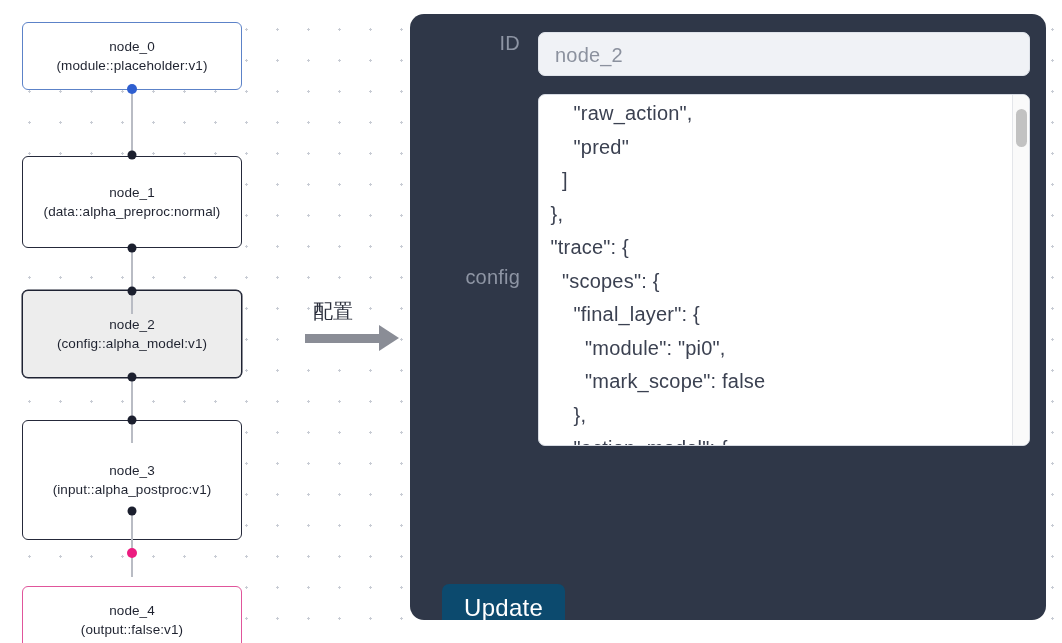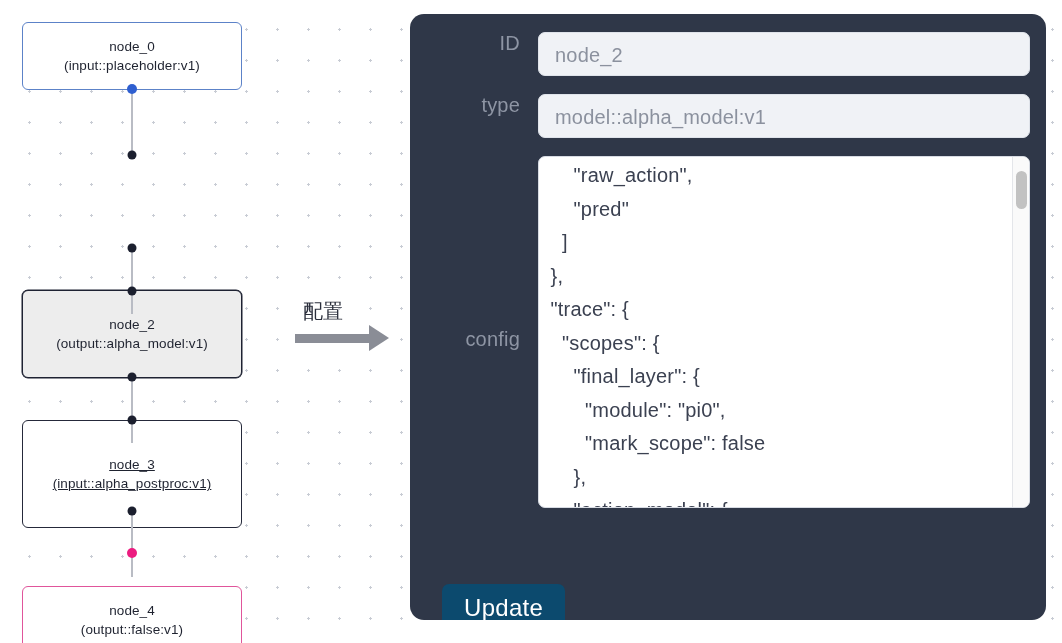--- a/index.html
+++ b/index.html
@@ -207,62 +207,61 @@
 <body>
 
 <div id="canvas">
 
   <div class="edge" style="left:132px; top:89px; height:66px;"></div>
   <div class="edge" style="left:132px; top:248px; height:66px;"></div>
   <div class="edge" style="left:132px; top:377px; height:66px;"></div>
   <div class="edge" style="left:132px; top:511px; height:66px;"></div>
 
   <div class="node start" style="left:22px; top:22px; width:220px; height:68px;">
-    <span class="label"><span>node_0</span><br><span>(input::placeholder:v1)</span></span>
+    <span class="label"><span>node_0</span><br><span>(module::placeholder:v1)</span></span>
   </div>
   <div class="handle blue" style="left:132px; top:89px;"></div>
 
   <div class="handle" style="left:132px; top:155px;"></div>
+  <div class="node" style="left:22px; top:156px; width:220px; height:92px;">
+    <span class="label"><span>node_1</span><br><span>(data::alpha_preproc:normal)</span></span>
+  </div>
   <div class="handle" style="left:132px; top:248px;"></div>
 
   <div class="handle" style="left:132px; top:291px;"></div>
   <div class="node selected" style="left:22px; top:290px; width:220px; height:88px;">
-    <span class="label"><span>node_2</span><br><span>(output::alpha_model:v1)</span></span>
+    <span class="label"><span>node_2</span><br><span>(config::alpha_model:v1)</span></span>
   </div>
   <div class="handle" style="left:132px; top:377px;"></div>
 
   <div class="handle" style="left:132px; top:420px;"></div>
-  <div class="node" style="left:22px; top:420px; width:220px; height:108px;text-decoration:underline;">
+  <div class="node" style="left:22px; top:420px; width:220px; height:120px;">
     <span class="label"><span>node_3</span><br><span>(input::alpha_postproc:v1)</span></span>
   </div>
   <div class="handle" style="left:132px; top:511px;"></div>
 
   <div class="node end" style="left:22px; top:586px; width:220px; height:68px;">
     <span class="label"><span>node_4</span><br><span>(output::false:v1)</span></span>
   </div>
   <div class="handle pink" style="left:132px; top:553px;"></div>
 
-  <div id="arrow-group" style="left:295px; top:298px; width:110px; height:60px;">
+  <div id="arrow-group" style="left:305px; top:298px; width:110px; height:60px;">
     <div id="arrow-label" style="left:8px; top:0;">配置</div>
     <div id="arrow-shaft" style="left:0px; top:36px; width:76px;"></div>
     <div id="arrow-head" style="left:74px; top:27px;"></div>
   </div>
 </div>
 
 <div id="panel">
 
   <div class="field-row">
     <div class="field-label">ID</div>
     <div class="field-input">node_2</div>
   </div>
 
-  <div class="field-row">
-    <div class="field-label">type</div>
-    <div class="field-input">model::alpha_model:v1</div>
-  </div>
 
   <div class="field-row config">
     <div class="field-label">config</div>
     <div id="config-wrap">
       <pre id="config-text">      "raw_action",
       "pred"
     ]
   },
   "trace": {
     "scopes": {

